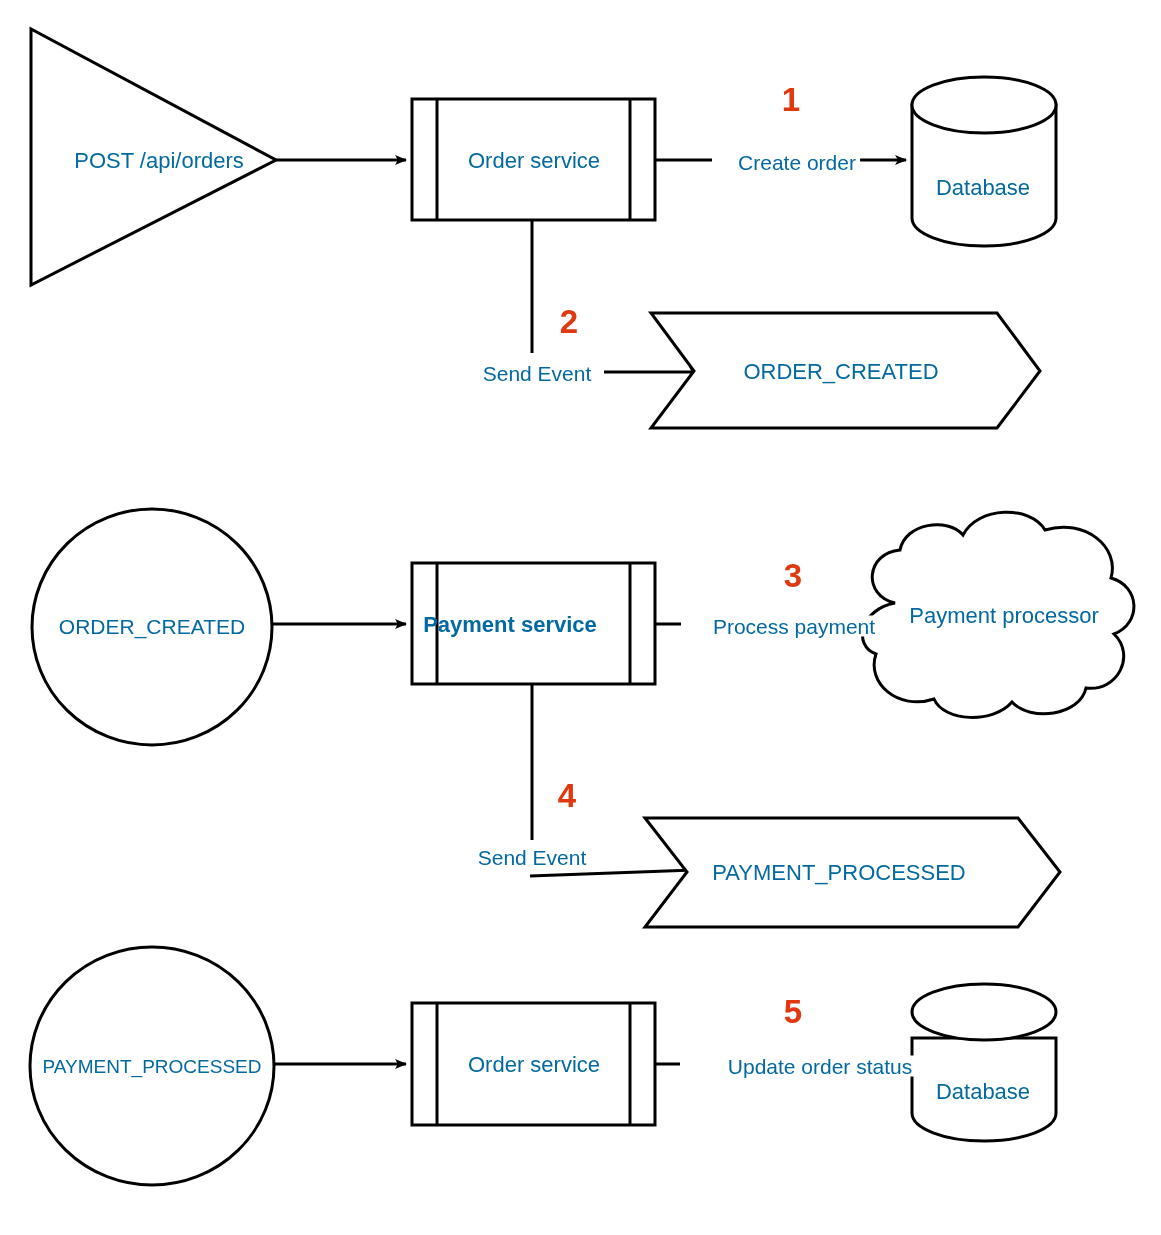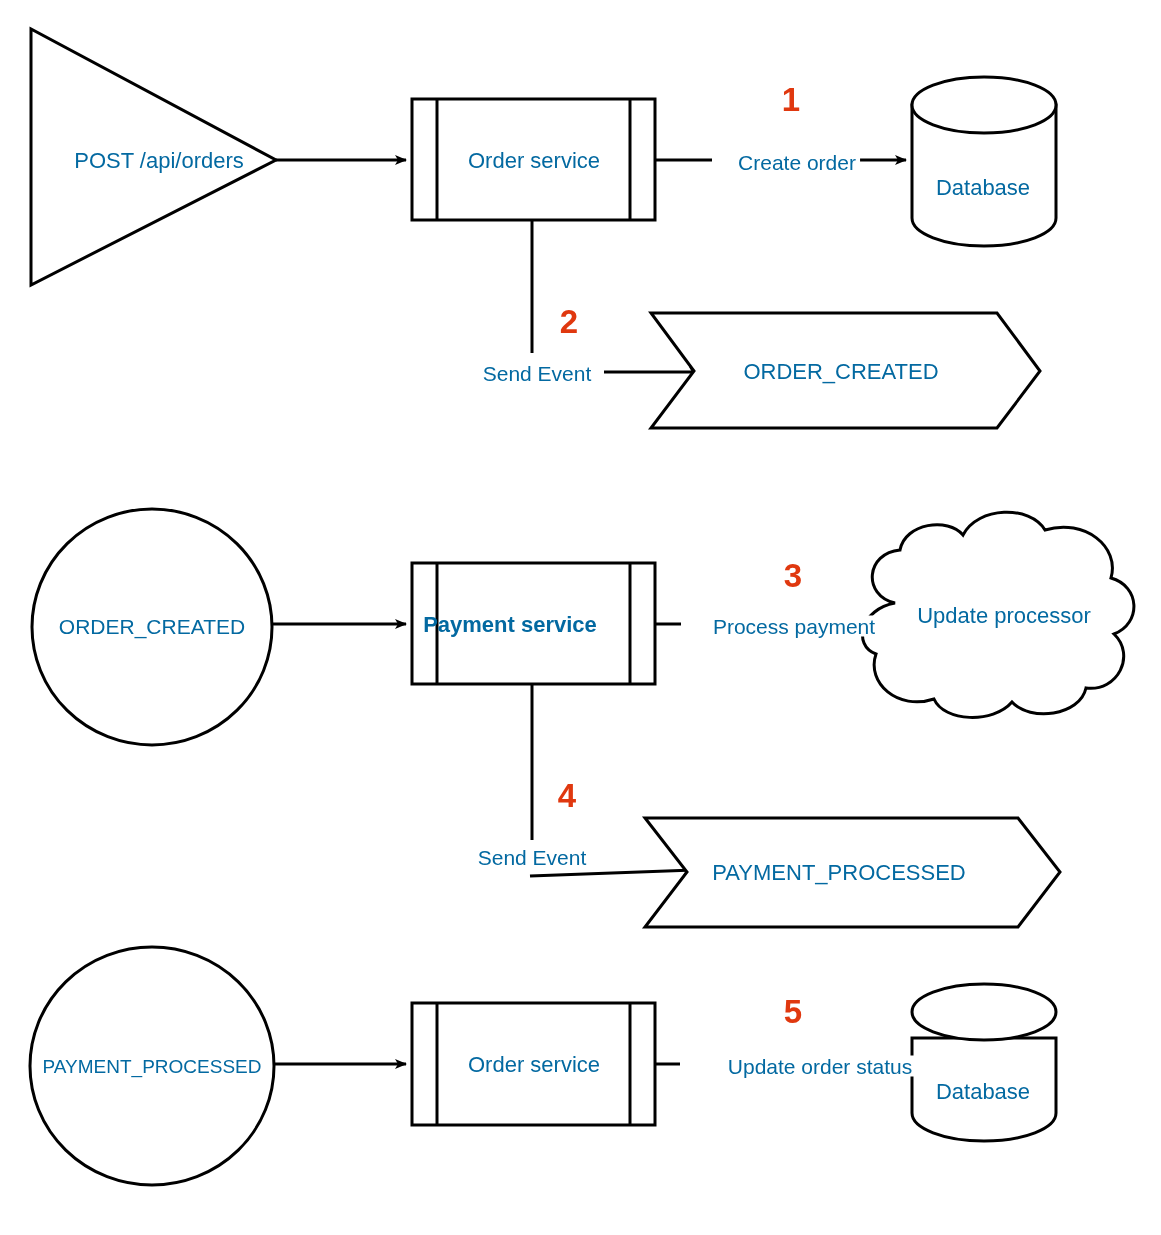--- a/index.html
+++ b/index.html
@@ -135,21 +135,21 @@
   <div class="lbl lbl-22" style="left:841px; top:372px;">ORDER_CREATED</div>
 
   <div class="num" style="left:569px; top:321px; color:#e0380f;">2</div>
 
   <div class="lbl lbl-21" style="left:152px; top:626px;">ORDER_CREATED</div>
 
   <div class="lbl lbl-22" style="left:510px; top:625px;font-weight:bold;">Payment service</div>
 
   <div class="lbl lbl-21" style="left:794px; top:626px; background:#ffffff; padding:0 4px;">Process payment</div>
 
-  <div class="lbl lbl-22" style="left:1004px; top:616px;">Update processor</div>
+  <div class="lbl lbl-22" style="left:1004px; top:616px;">Payment processor</div>
 
   <div class="num" style="left:793px; top:575px; color:#e0380f;">3</div>
 
   <div class="lbl lbl-21" style="left:532px; top:857px; background:#ffffff; padding:0 3px;">Send Event</div>
 
   <div class="lbl lbl-22" style="left:839px; top:873px;">PAYMENT_PROCESSED</div>
 
   <div class="num" style="left:567px; top:795px; color:#e0380f;">4</div>
 
   <div class="lbl lbl-19" style="left:152px; top:1066px;">PAYMENT_PROCESSED</div>

